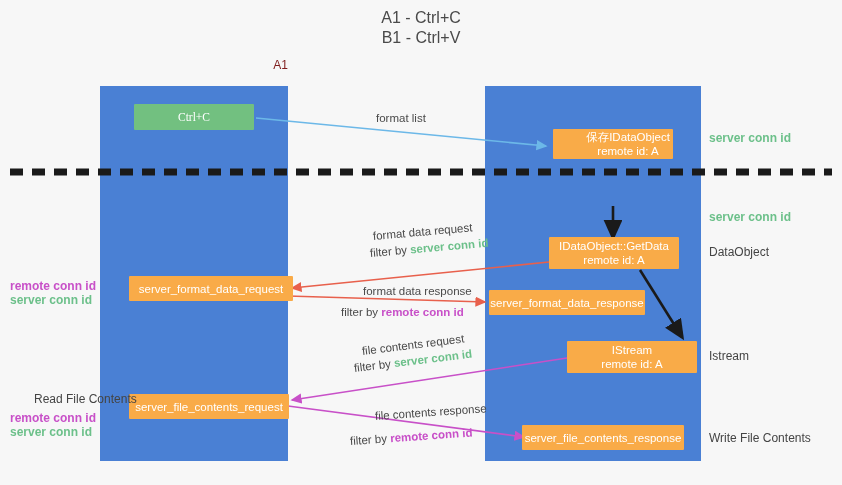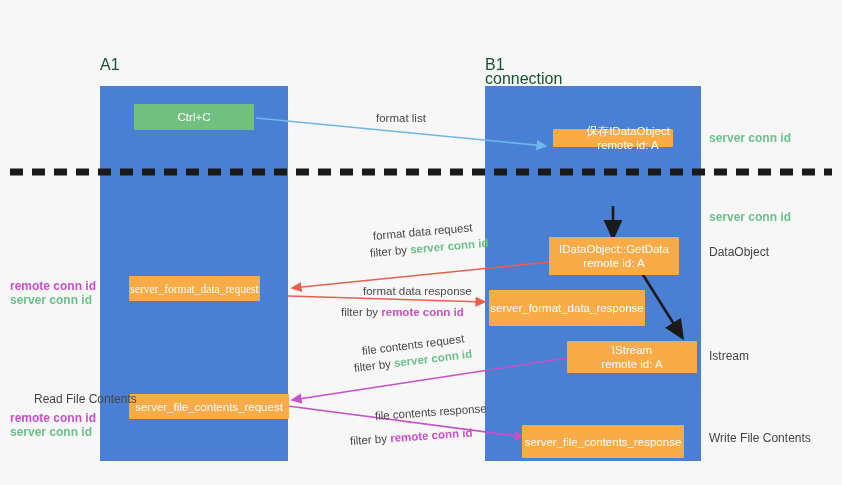--- a/index.html
+++ b/index.html
@@ -14,34 +14,34 @@
   }
   #stage { position:absolute; inset:0; }
 
   .title {
     position:absolute; left:0; right:0; top:8px;
     text-align:center; font-size:16px; line-height:20px; color:#4a4a4a;
   }
   .title div { white-space:pre; }
 
   .lane-head {
-    position:absolute; text-align:left; font-size:16px; line-height:14px; color:#14532d;
+    position:absolute; text-align:right; font-size:12px; line-height:14px; color:#7f1d1d;
   }
   .lane {
     position:absolute; background:#4a80d4;
   }
 
   .box {
     position:absolute; display:flex; flex-direction:column;
     align-items:center; justify-content:center;
     font-size:11.5px; line-height:14px; color:#ffffff; text-align:center;
     border-radius:1px;
   }
   .box.orange { background:#f9ab48; }
-  .box.green  { background:#72c080; color:#fff; }
+  .box.green  { background:#72c080; color:#fff;font-family:Liberation Serif, serif; }
 
   .side-label {
     position:absolute; font-size:12px; line-height:15px; color:#444;
     white-space:nowrap;
   }
   .side-label.green   { color:#6cc08a; font-weight:bold; }
   .side-label.magenta { color:#c850c8; font-weight:bold; }
 
   .ann {
     position:absolute; font-size:11.5px; line-height:15px; color:#4a4a4a;
@@ -50,27 +50,27 @@
   .ann .g { color:#6cc08a; font-weight:bold; }
   .ann .m { color:#c850c8; font-weight:bold; }
 
   svg.overlay { position:absolute; inset:0; width:842px; height:485px; pointer-events:none; }
 </style>
 </head>
 <body>
 
 <div id="stage">
 
+  <div class="title">
+    <div>A1 - Ctrl+C</div>
+    <div>B1 - Ctrl+V</div>
+  </div>
 
   <div class="lane-head" style="left:100px; top:58px; width:188px;">
     <div>A1</div>
-  </div>
-  <div class="lane-head" style="left:485px; top:58px; width:216px;">
-    <div>B1</div>
-    <div>connection</div>
   </div>
 
   <div class="lane" style="left:100px; top:86px; width:188px; height:375px;"></div>
   <div class="lane" style="left:485px; top:86px; width:216px; height:375px;"></div>
 
   <svg class="overlay">
     <defs>
       <marker id="ah-blue" markerWidth="7" markerHeight="7" refX="6" refY="3.2" orient="auto">
         <path d="M0,0 L7,3.2 L0,6.4 z" fill="#6cb8e8"></path>
       </marker>
@@ -99,49 +99,49 @@
 
     <line x1="567" y1="358" x2="292" y2="400" stroke="#c850c8" stroke-width="1.6" marker-end="url(#ah-mag)"></line>
 
     <line x1="288" y1="406" x2="524" y2="437" stroke="#c850c8" stroke-width="1.6" marker-end="url(#ah-mag)"></line>
   </svg>
 
   <div class="box green" style="left:134px; top:104px; width:120px; height:26px;">
     <span>Ctrl+C</span>
   </div>
 
-  <div class="box orange" style="left:553px; top:129px; width:120px; height:18px;padding-left:30px;">
+  <div class="box orange" style="left:553px; top:129px; width:120px; height:30px;padding-left:30px;">
     <span>保存IDataObject</span>
     <span>remote id: A</span>
   </div>
 
 
-  <div class="box orange" style="left:549px; top:237px; width:130px; height:38px;">
+  <div class="box orange" style="left:549px; top:237px; width:130px; height:32px;">
     <span>IDataObject::GetData</span>
     <span>remote id: A</span>
   </div>
 
   <div class="box orange" style="left:567px; top:341px; width:130px; height:32px;">
     <span>IStream</span>
     <span>remote id: A</span>
   </div>
 
-  <div class="box orange" style="left:129px; top:276px; width:131px; height:25px;font-family:Liberation Serif, serif;">
+  <div class="box orange" style="left:129px; top:276px; width:164px; height:25px;">
     <span>server_format_data_request</span>
   </div>
 
-  <div class="box orange" style="left:489px; top:290px; width:156px; height:36px;">
+  <div class="box orange" style="left:489px; top:290px; width:156px; height:25px;">
     <span>server_format_data_response</span>
   </div>
 
   <div class="box orange" style="left:129px; top:394px; width:160px; height:25px;justify-content:center;">
     <span>server_file_contents_request</span>
   </div>
 
-  <div class="box orange" style="left:522px; top:425px; width:162px; height:33px;">
+  <div class="box orange" style="left:522px; top:425px; width:162px; height:25px;">
     <span>server_file_contents_response</span>
   </div>
 
   <div class="side-label green" style="left:709px; top:131px;">server conn id</div>
 
   <div class="side-label green" style="left:709px; top:210px;">server conn id</div>
 
   <div class="side-label" style="left:709px; top:245px;">DataObject</div>
 
   <div class="side-label" style="left:709px; top:349px;">Istream</div>

